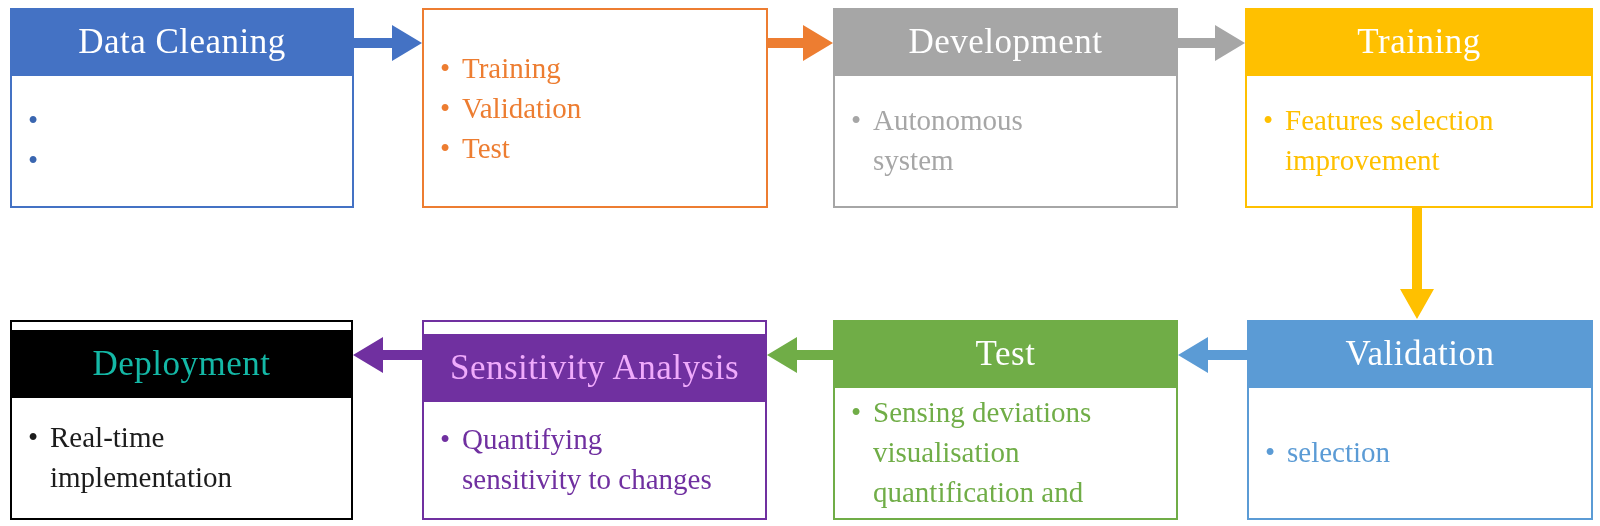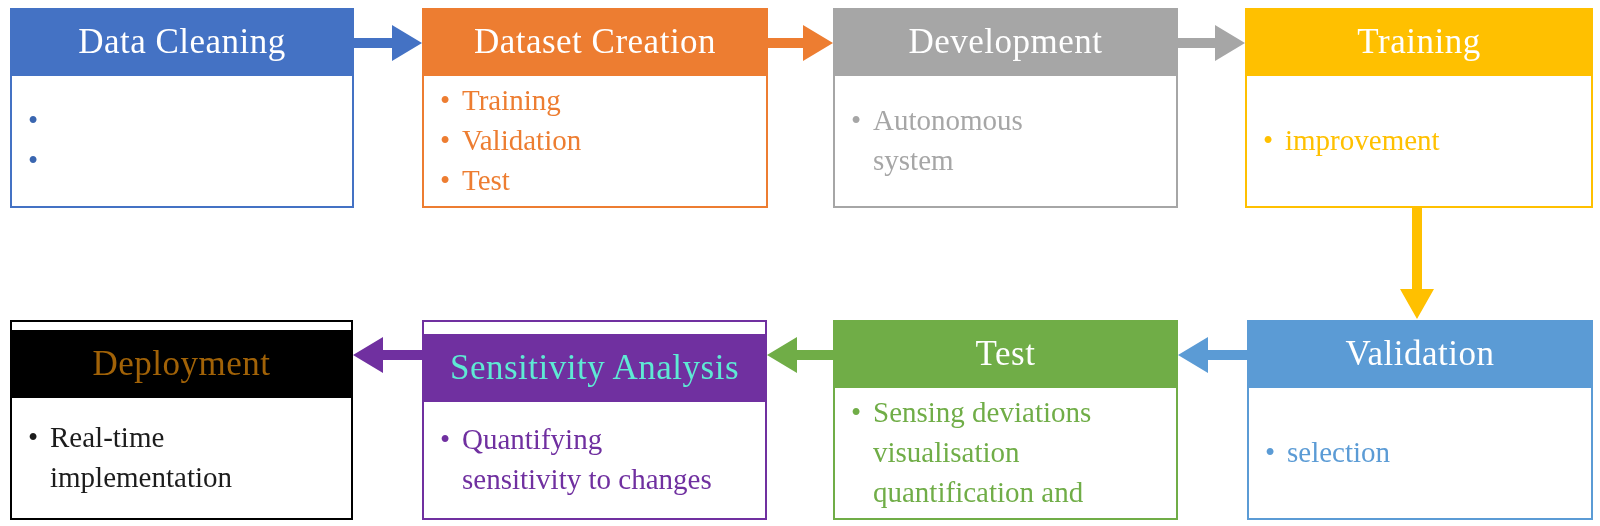--- a/index.html
+++ b/index.html
@@ -77,23 +77,20 @@
         <div class="bullet-item">
           <span class="bullet-dot">•</span>
         </div>
         <div class="bullet-item">
           <span class="bullet-dot">•</span>
         </div>
       </div>
   </div>
 
   <div class="flow-box" style="left: 422px; top: 8px; width: 346px; height: 200px; border-color: rgb(237, 125, 49);">
-    <div class="box-header" style="background: rgb(237, 125, 49); color: rgb(255, 255, 255);">
-      <span class="box-title">Dataset Creation</span>
-    </div>
     <div class="box-body" style="color: rgb(237, 125, 49);">
         <div class="bullet-item">
           <span class="bullet-dot">•</span>
           <div class="bullet-text">
             <div>Training</div>
           </div>
         </div>
         <div class="bullet-item">
           <span class="bullet-dot">•</span>
           <div class="bullet-text">
@@ -125,20 +122,21 @@
   </div>
 
   <div class="flow-box" style="left: 1245px; top: 8px; width: 348px; height: 200px; border-color: rgb(255, 192, 0);">
     <div class="box-header" style="background: rgb(255, 192, 0); color: rgb(255, 255, 255);">
       <span class="box-title">Training</span>
     </div>
     <div class="box-body" style="color: rgb(255, 192, 0);">
         <div class="bullet-item">
           <span class="bullet-dot">•</span>
           <div class="bullet-text">
+            <div>Features selection</div>
             <div>improvement</div>
           </div>
         </div>
       </div>
   </div>
 
   <div class="flow-box" style="left: 1247px; top: 320px; width: 346px; height: 200px; border-color: rgb(91, 155, 213);">
     <div class="box-header" style="background: rgb(91, 155, 213); color: rgb(255, 255, 255);">
       <span class="box-title">Validation</span>
     </div>
@@ -162,36 +160,36 @@
           <div class="bullet-text">
             <div>Sensing deviations</div>
             <div>visualisation</div>
             <div>quantification and</div>
           </div>
         </div>
       </div>
   </div>
 
   <div class="flow-box" style="left: 422px; top: 320px; width: 345px; height: 200px; border-color: rgb(112, 48, 160);">
-    <div class="box-header" style="background: rgb(112, 48, 160); color: #5eead4; margin-top: 12px;">
+    <div class="box-header" style="background: rgb(112, 48, 160); color: #f0abfc; margin-top: 12px;">
       <span class="box-title">Sensitivity Analysis</span>
     </div>
     <div class="box-body" style="color: rgb(112, 48, 160);">
         <div class="bullet-item">
           <span class="bullet-dot">•</span>
           <div class="bullet-text">
             <div>Quantifying</div>
             <div>sensitivity to changes</div>
           </div>
         </div>
       </div>
   </div>
 
   <div class="flow-box" style="left: 10px; top: 320px; width: 343px; height: 200px; border-color: rgb(0, 0, 0);">
-    <div class="box-header" style="background: rgb(0, 0, 0); color: #a16207; margin-top: 8px;">
+    <div class="box-header" style="background: rgb(0, 0, 0); color: #14b8a6; margin-top: 8px;">
       <span class="box-title">Deployment</span>
     </div>
     <div class="box-body" style="color: rgb(28, 28, 28);">
         <div class="bullet-item">
           <span class="bullet-dot">•</span>
           <div class="bullet-text">
             <div>Real-time</div>
             <div>implementation</div>
           </div>
         </div>

